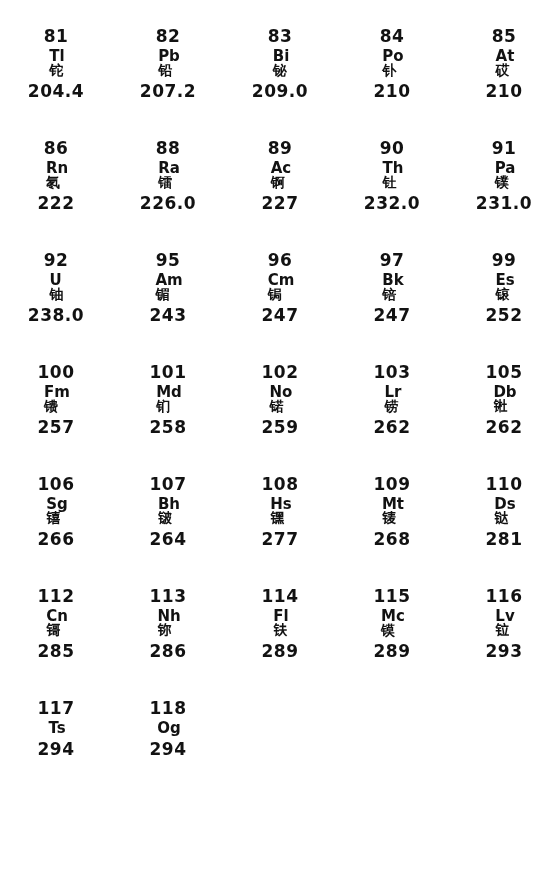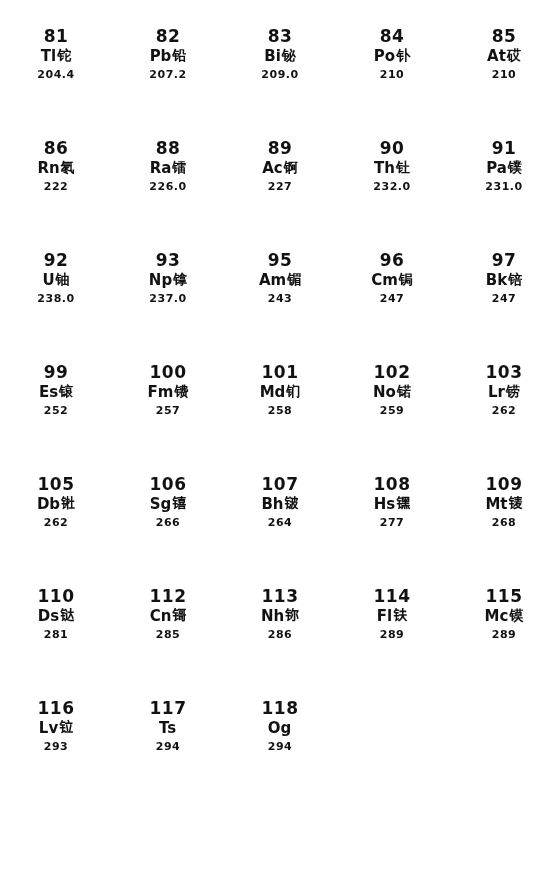--- a/index.html
+++ b/index.html
@@ -55,39 +55,40 @@
     margin-bottom: 4px;
     white-space: nowrap;
   }
 
   .symbol-line {
     display: flex;
     align-items: baseline;
     justify-content: flex-end;
     white-space: nowrap;
     margin-bottom: 5px;
+    flex-direction: column;
   }
 
   .symbol {
     font-size: 15px;
     font-weight: 700;
     font-family: "DejaVu Sans", sans-serif;
     letter-spacing: 0px;
   }
 
   .cn {
     font-size: 14px;
     font-weight: 700;
     font-family: "DejaVu Sans", sans-serif;
     margin-left: 1px;
     transform: translateY(-1px);
   }
 
   .mass {
-    font-size: 11px;
+    font-size: 17px;
     font-weight: 700;
     letter-spacing: 0.5px;
     font-family: "DejaVu Sans", sans-serif;
     white-space: nowrap;
   }
 </style>
 </head>
 <body style="background: rgb(255, 255, 255);">
 
 <div id="sheet" style="color: rgb(18, 18, 18);">
@@ -172,28 +173,20 @@
         </div>
         <div class="mass">231.0</div>
       </div>
       <div class="cell">
         <div class="number">92</div>
         <div class="symbol-line">
           <span class="symbol">U</span>
           <span class="cn">铀</span>
         </div>
         <div class="mass">238.0</div>
-      </div>
-      <div class="cell">
-        <div class="number">93</div>
-        <div class="symbol-line">
-          <span class="symbol">Np</span>
-          <span class="cn">镎</span>
-        </div>
-        <div class="mass">237.0</div>
       </div>
       <div class="cell">
         <div class="number">95</div>
         <div class="symbol-line">
           <span class="symbol">Am</span>
           <span class="cn">镅</span>
         </div>
         <div class="mass">243</div>
       </div>
       <div class="cell">

